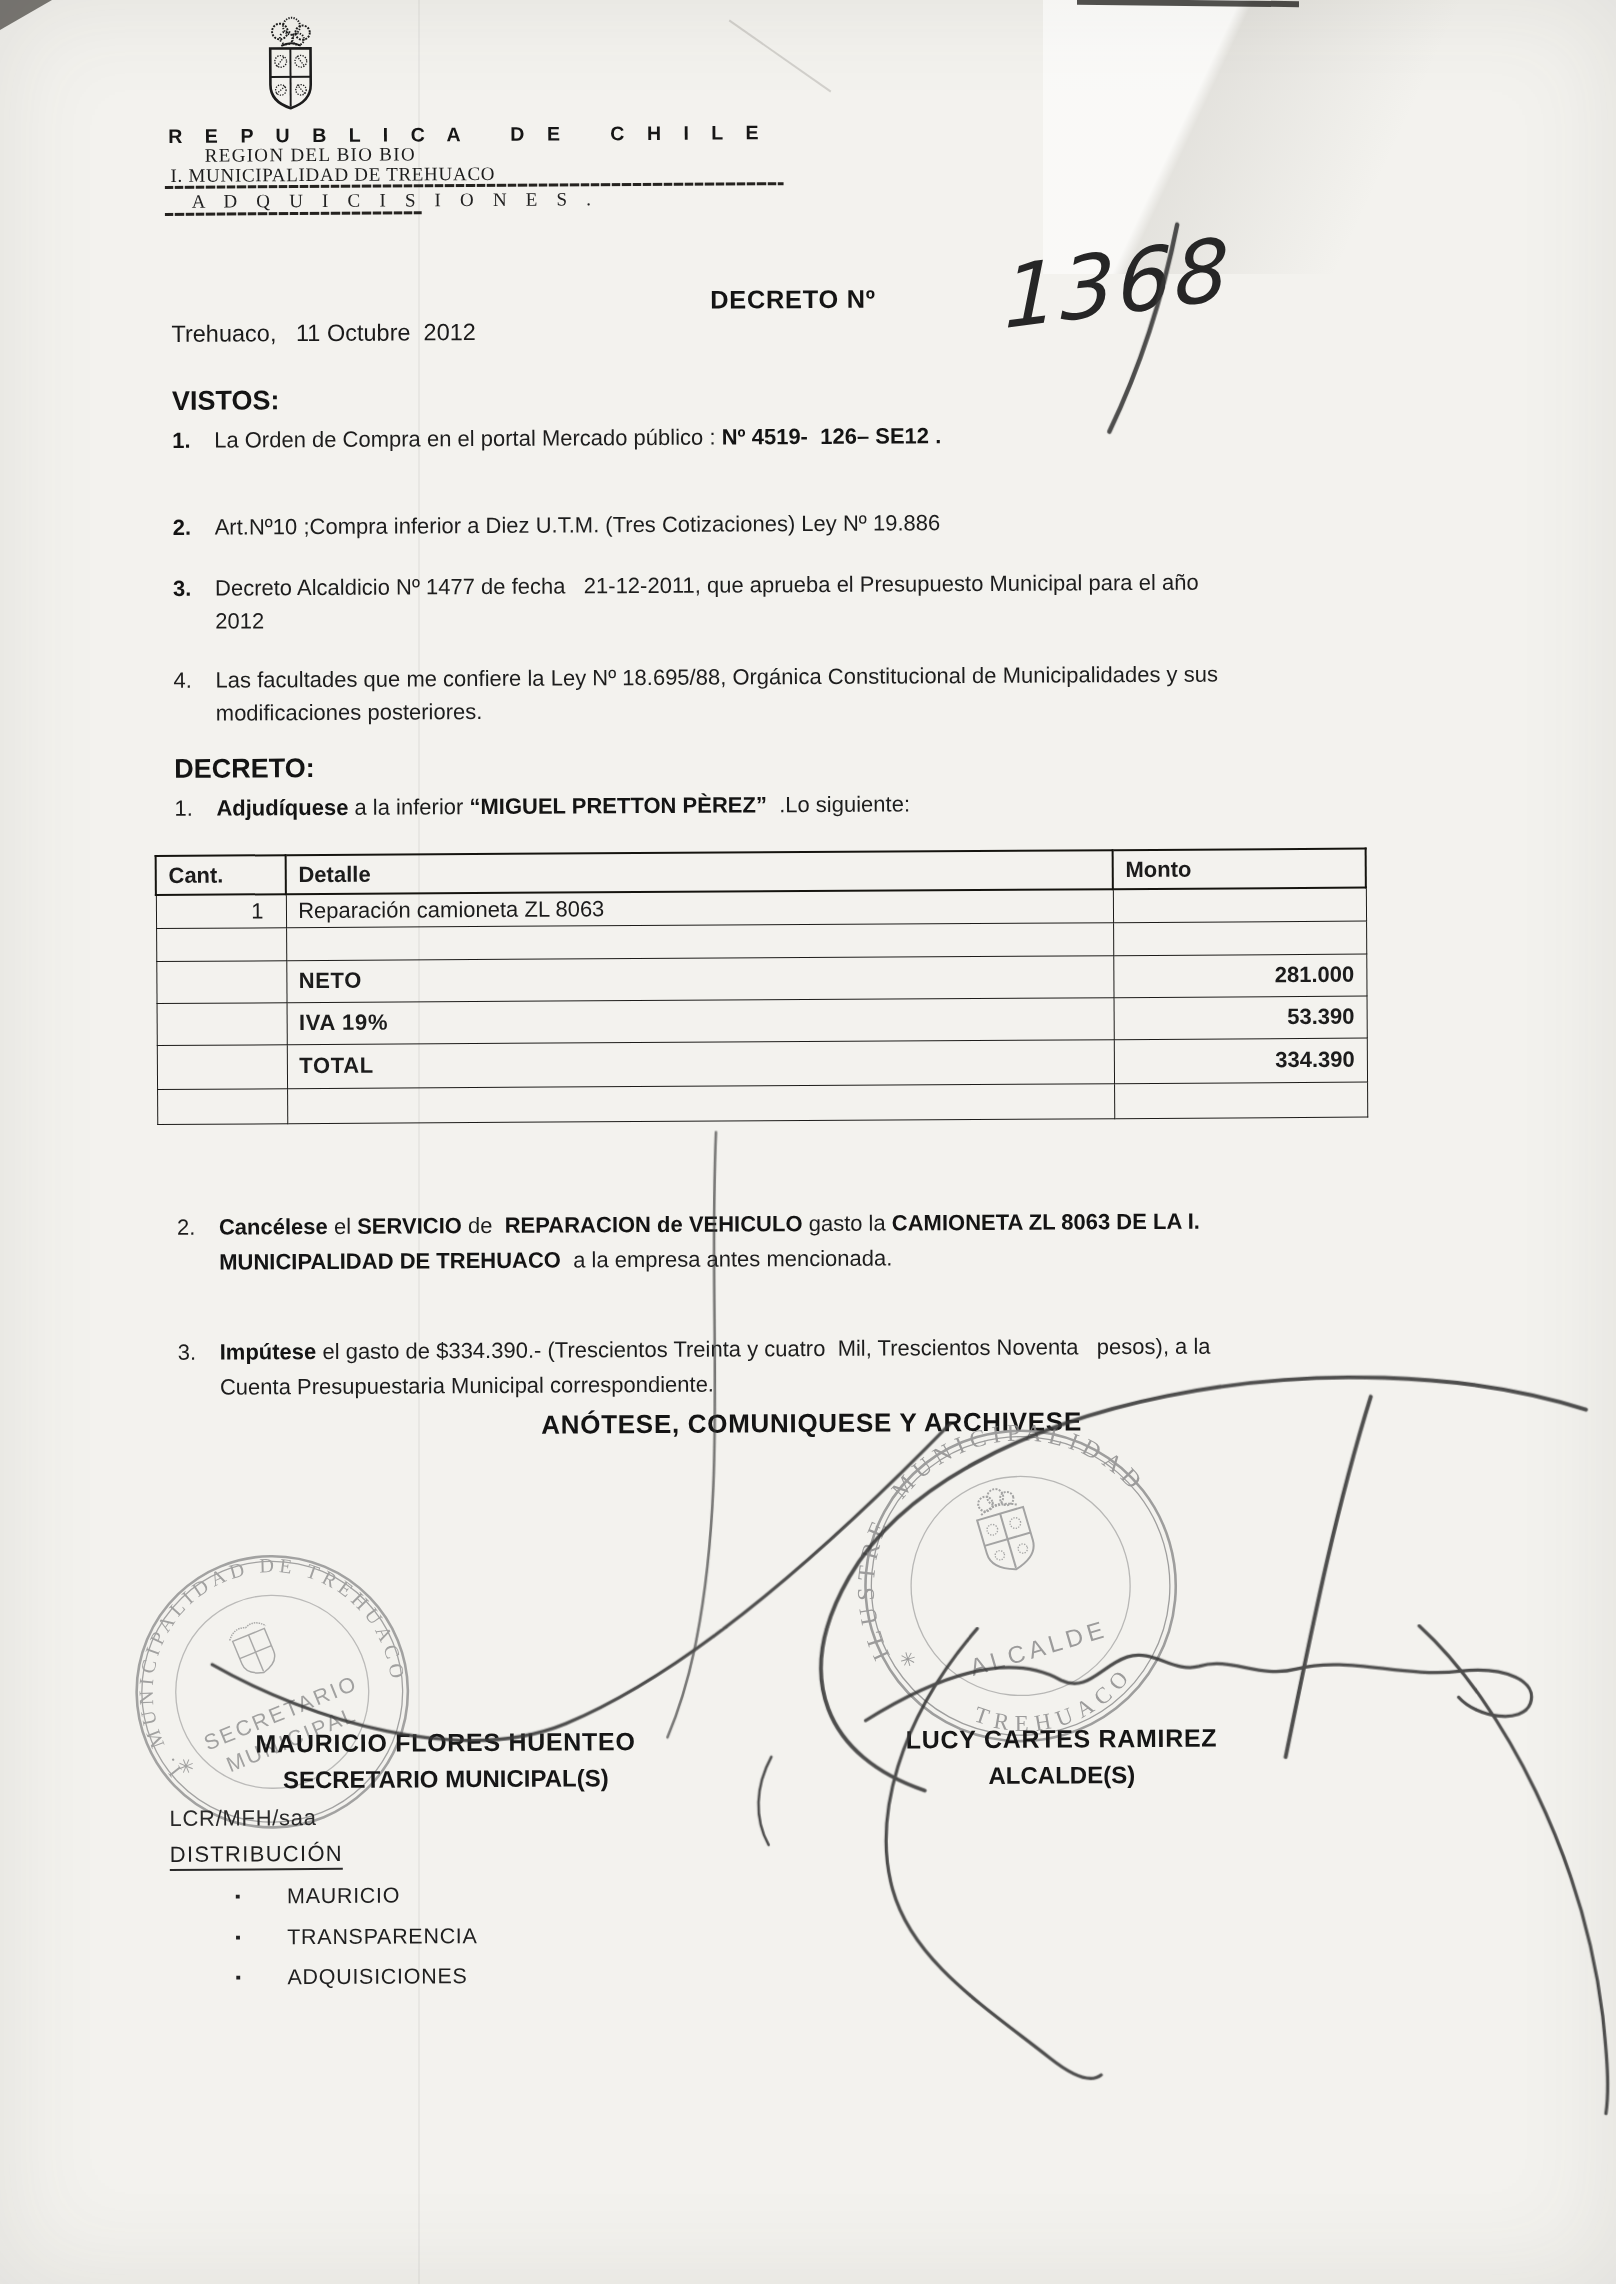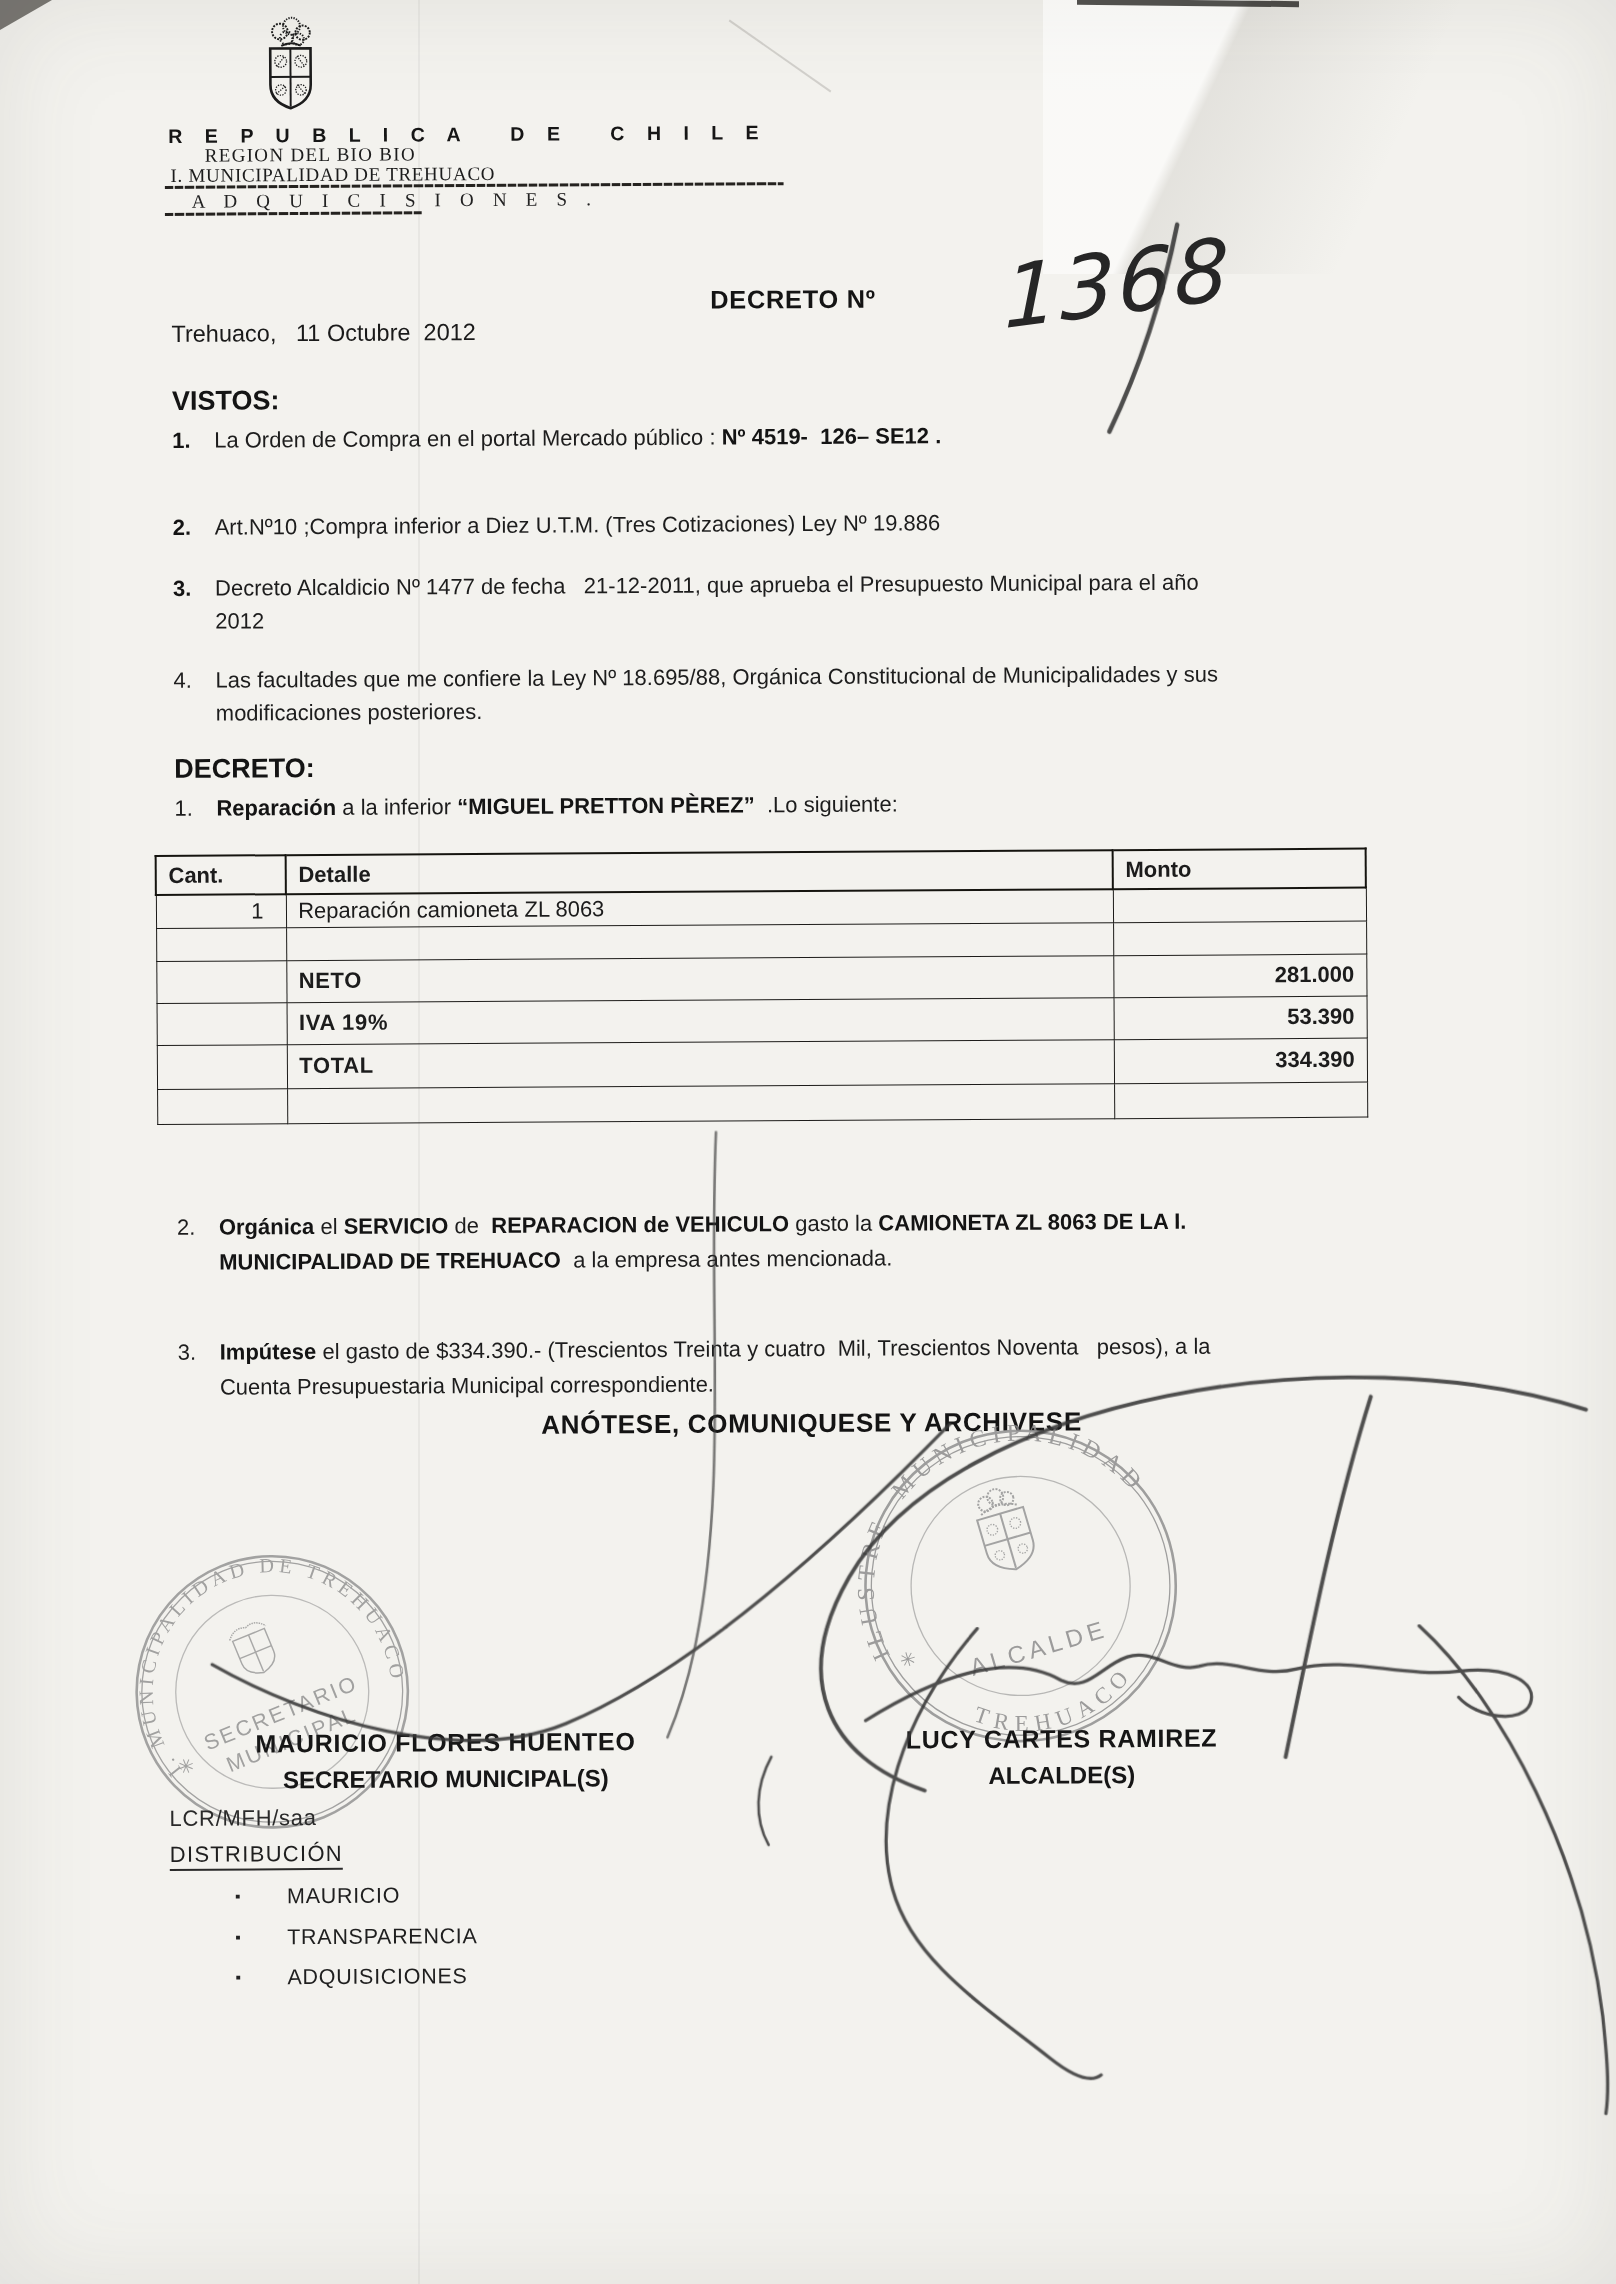--- a/index.html
+++ b/index.html
@@ -124,21 +124,21 @@
     <div class="abs item" style="left:175px;top:660px;width:1271px;">
       <span class="num" data-bind="vistos.i4_num">4.</span>
       <span class="txt" data-bind="vistos.i4_line1">Las facultades que me confiere la Ley Nº 18.695/88, Orgánica Constitucional de Municipalidades y sus</span>
       <span class="txt" data-bind="vistos.i4_line2">modificaciones posteriores.</span>
     </div>
 
     <div class="abs h1" style="left:175px;top:750px;" data-bind="decreto.title">DECRETO:</div>
 
     <div class="abs item" style="left:175px;top:788px;width:1238px;">
       <span class="num" data-bind="decreto.i1_num">1.</span>
-      <span class="txt"><span class="b" data-bind="decreto.i1_b1">Reparación</span><span data-bind="decreto.i1_m1"> a la inferior </span><span class="b" data-bind="decreto.i1_b2">“MIGUEL PRETTON PÈREZ”</span><span data-bind="decreto.i1_m2">  .Lo siguiente:</span></span>
+      <span class="txt"><span class="b" data-bind="decreto.i1_b1">Adjudíquese</span><span data-bind="decreto.i1_m1"> a la inferior </span><span class="b" data-bind="decreto.i1_b2">“MIGUEL PRETTON PÈREZ”</span><span data-bind="decreto.i1_m2">  .Lo siguiente:</span></span>
     </div>
 
     <table class="award abs" style="left:155px;top:851px;">
       <colgroup>
           <col style="width:130px">
           <col style="width:827px">
           <col style="width:253px">
         </colgroup>
       <tbody>
           <tr style="height:39px;">
@@ -174,21 +174,21 @@
       <tr style="height:35px;">
         <td data-bind="table.rows.5.cant"></td>
         <td data-bind="table.rows.5.detalle"></td>
         <td class="amt" data-bind="table.rows.5.monto"></td>
       </tr>
     </tbody>
       </table>
 
     <div class="abs item" style="left:175px;top:1206px;width:1291px;line-height:35px;">
       <span class="num" data-bind="item2.num">2.</span>
-      <span class="txt"><span class="b" data-bind="item2.b1">Orgánica</span><span data-bind="item2.m1"> el </span><span class="b" data-bind="item2.b2">SERVICIO</span><span data-bind="item2.m2"> de  </span><span class="b" data-bind="item2.b3">REPARACION de VEHICULO</span><span data-bind="item2.m3"> gasto la </span><span class="b" data-bind="item2.b4">CAMIONETA ZL 8063 DE LA I.</span></span>
+      <span class="txt"><span class="b" data-bind="item2.b1">Cancélese</span><span data-bind="item2.m1"> el </span><span class="b" data-bind="item2.b2">SERVICIO</span><span data-bind="item2.m2"> de  </span><span class="b" data-bind="item2.b3">REPARACION de VEHICULO</span><span data-bind="item2.m3"> gasto la </span><span class="b" data-bind="item2.b4">CAMIONETA ZL 8063 DE LA I.</span></span>
       <span class="txt"><span class="b" data-bind="item2.b5">MUNICIPALIDAD DE TREHUACO</span><span data-bind="item2.m4">  a la empresa antes mencionada.</span></span>
     </div>
 
     <div class="abs item" style="left:175px;top:1331px;width:1291px;line-height:35px;">
       <span class="num" data-bind="item3.num">3.</span>
       <span class="txt"><span class="b" data-bind="item3.b1">Impútese</span><span data-bind="item3.m1"> el gasto de $334.390.- (Trescientos Treinta y cuatro  Mil, Trescientos Noventa   pesos), a la</span></span>
       <span class="txt" data-bind="item3.line2">Cuenta Presupuestaria Municipal correspondiente.</span>
     </div>
 
     <div class="abs closing" style="left:0;top:1408px;width:1617px;" data-bind="closing">ANÓTESE, COMUNIQUESE Y ARCHIVESE</div>

